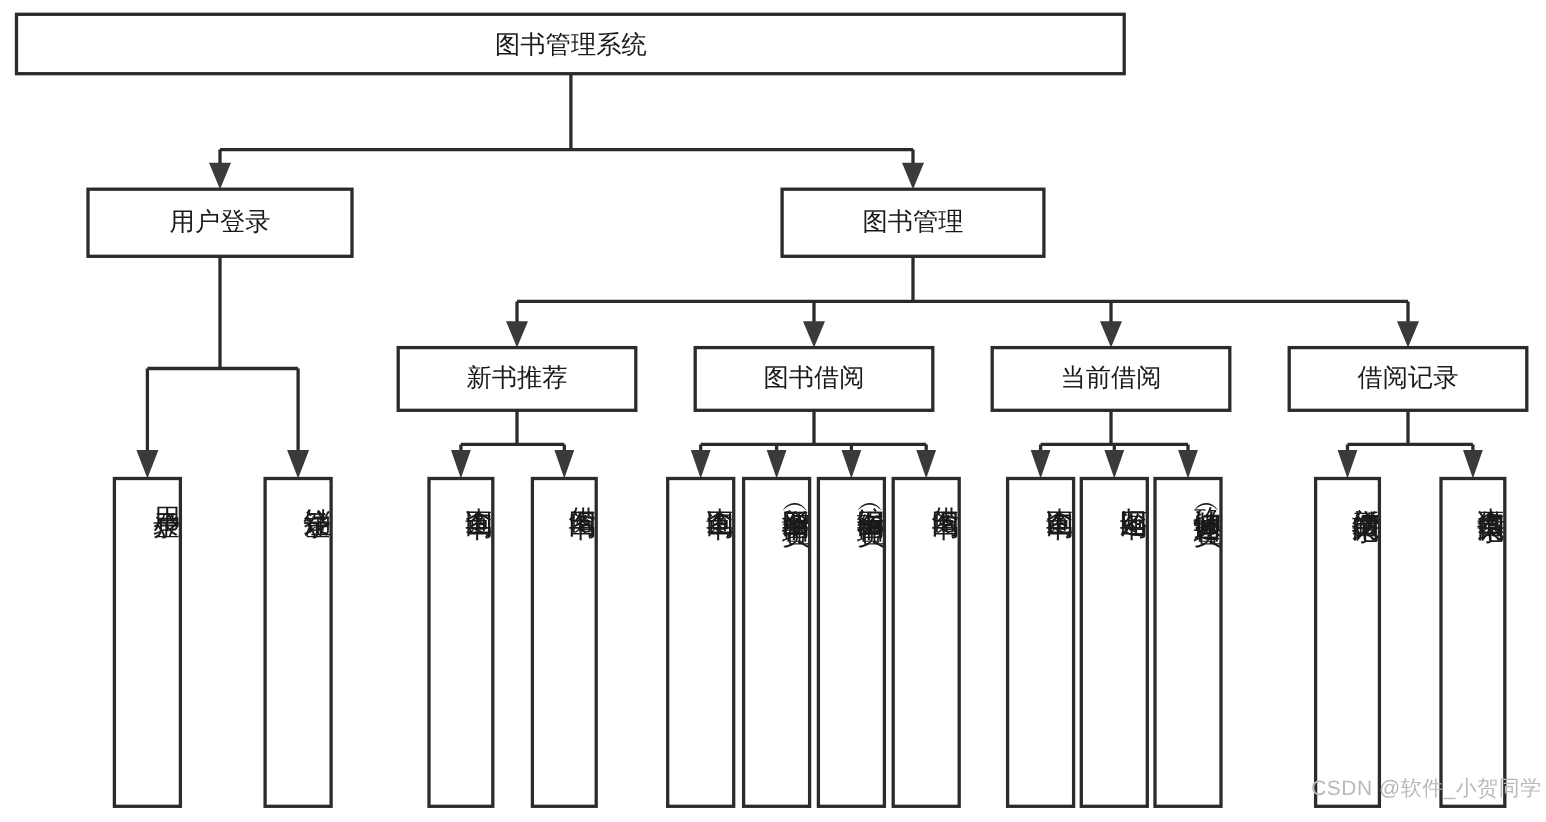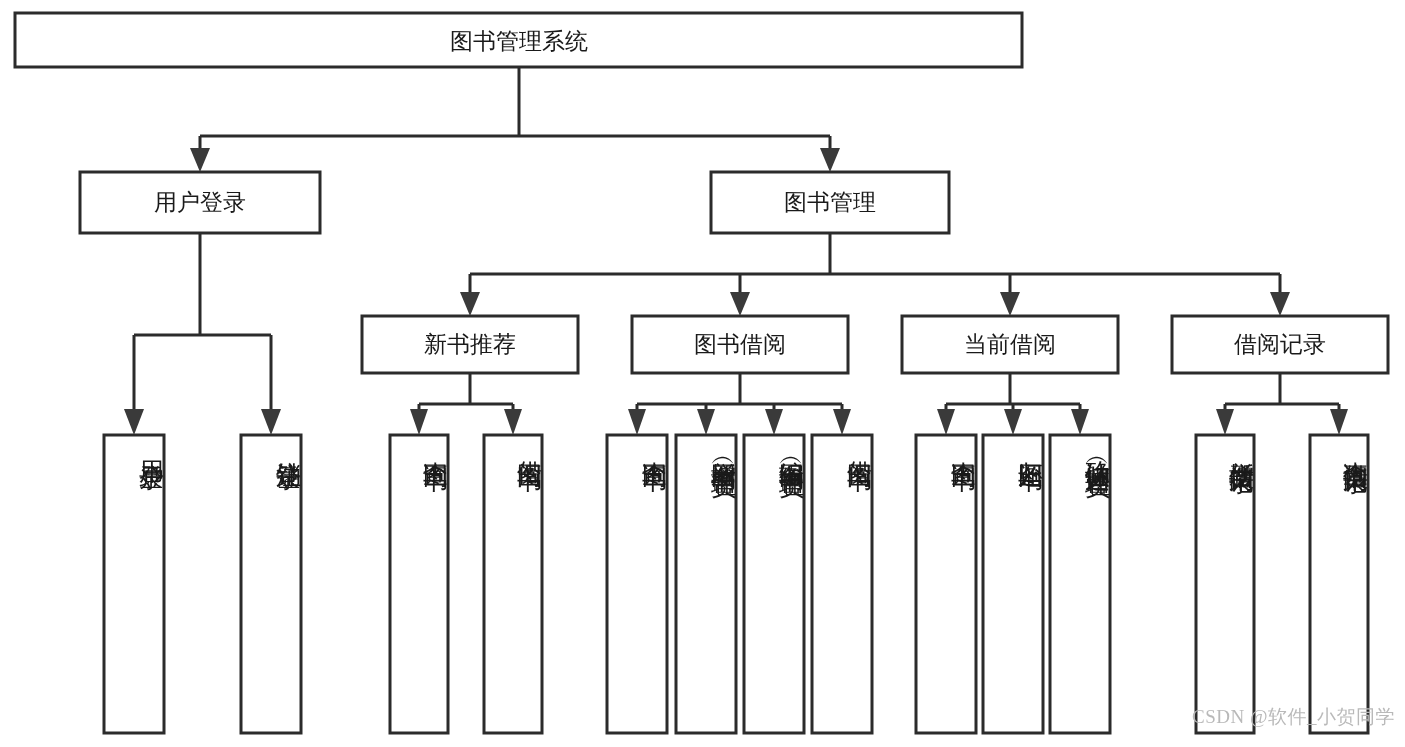--- a/index.html
+++ b/index.html
@@ -57,21 +57,21 @@
     font-size: 25px;
     line-height: 1.02;
     color: #1a1a1a;
     letter-spacing: 2px;
     white-space: nowrap;
     text-align: center;
     pointer-events: none;
   }
   .watermark {
     position: absolute;
-    font-family: Liberation Serif, serif;
+    font-family: Liberation Sans, sans-serif;
     font-size: 19px;
     color: #b9b9b9;
     white-space: nowrap;
     letter-spacing: 0.5px;
   }
 </style>
 </head>
 <body>
 
 <div id="diagram-root">

